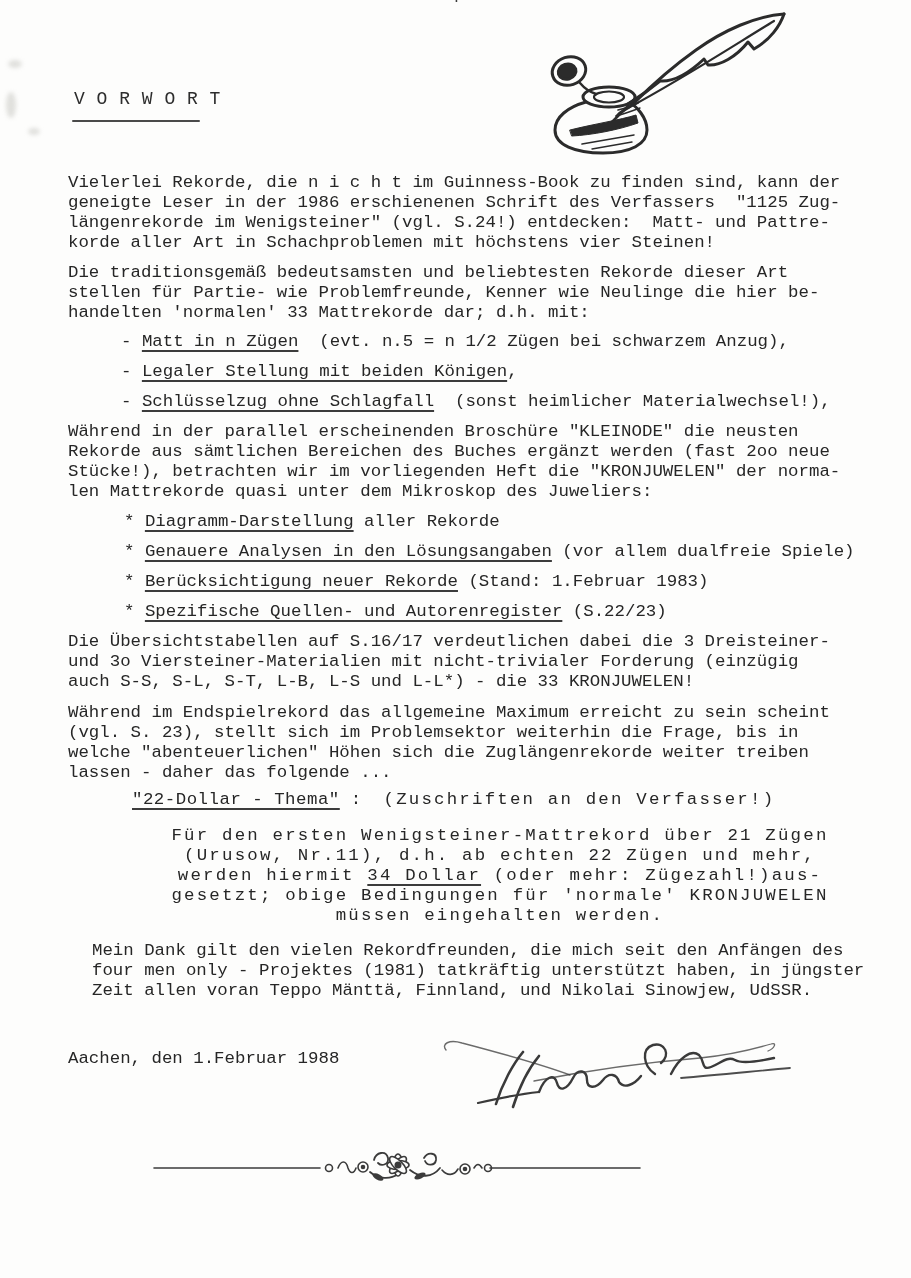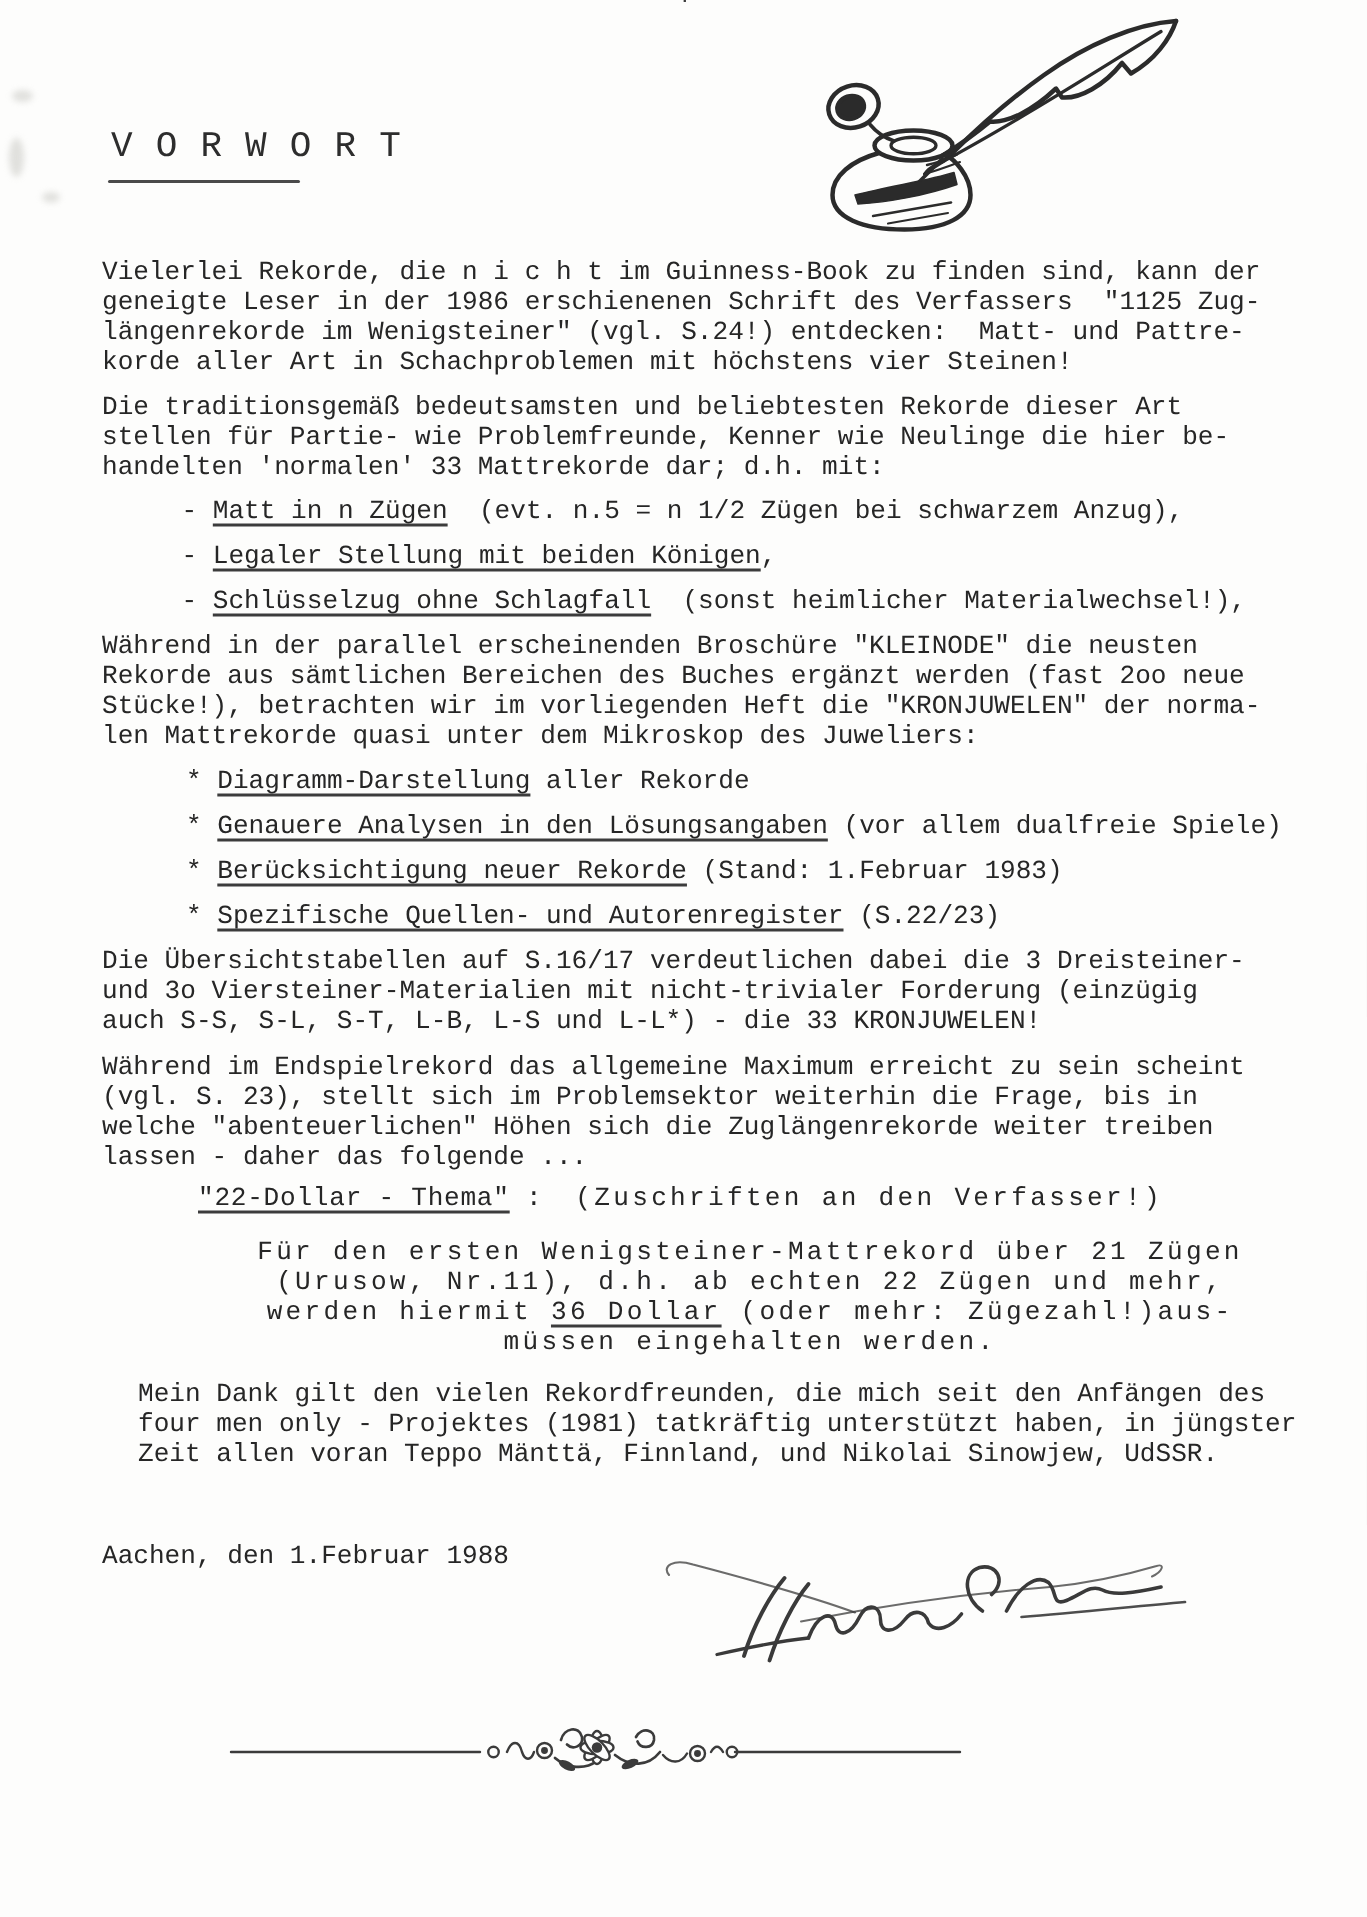--- a/index.html
+++ b/index.html
@@ -20,21 +20,21 @@
   .line{ white-space:pre; }
   .content{
     position:absolute; left:68px; top:0; width:800px;
   }
   .page-num{
     position:absolute; left:0; top:-12px; width:100%;
     text-align:center; font-size:17.4px; letter-spacing:2px; color:#3a3a3a;
   }
   .vorwort{
     margin-top:88px;
-    font-size:24px; line-height:22px; letter-spacing:.5px; color:#2d2d2d;
+    font-size:18px; line-height:22px; letter-spacing:.5px; color:#2d2d2d;
     margin-left:6px;
   }
   .vorwort-rule{
     margin-left:4px; margin-top:10px;
     width:128px; height:2px; background:#4a4a4a; border-radius:1px;
   }
   .p1{ margin-top:51px; }
   .p2{ margin-top:10px; }
   .dash-list{ margin-top:9px; }
   .dash-list .line{ margin-bottom:10px; padding-left:53px; }
@@ -145,21 +145,22 @@
     <div class="para p5">Während im Endspielrekord das allgemeine Maximum erreicht zu sein scheint
 (vgl. S. 23), stellt sich im Problemsektor weiterhin die Frage, bis in
 welche "abenteuerlichen" Höhen sich die Zuglängenrekorde weiter treiben
 lassen - daher das folgende ...</div>
 
     <div class="dollar-heading"><span class="u part1">"22-Dollar - Thema"</span><span class="part1"> :  </span><span class="part2">(Zuschriften an den Verfasser!)</span></div>
 
     <div class="dollar-block">
       <div class="line">Für den ersten Wenigsteiner-Mattrekord über 21 Zügen</div>
       <div class="line">(Urusow, Nr.11), d.h. ab echten 22 Zügen und mehr,</div>
-      <div class="line"><span>werden hiermit </span><span class="u">36 Dollar</span><span> (oder mehr: Zügezahl!)aus-</span></div>
+      <div class="line"><span>werden hiermit </span><span class="u">34 Dollar</span><span> (oder mehr: Zügezahl!)aus-</span></div>
+      <div class="line">gesetzt; obige Bedingungen für 'normale' KRONJUWELEN</div>
       <div class="line">müssen eingehalten werden.</div>
     </div>
 
     <div class="para p6">Mein Dank gilt den vielen Rekordfreunden, die mich seit den Anfängen des
 four men only - Projektes (1981) tatkräftig unterstützt haben, in jüngster
 Zeit allen voran Teppo Mänttä, Finnland, und Nikolai Sinowjew, UdSSR.</div>
 
     <div class="footer-line">Aachen, den 1.Februar 1988</div>
 
   </div>

